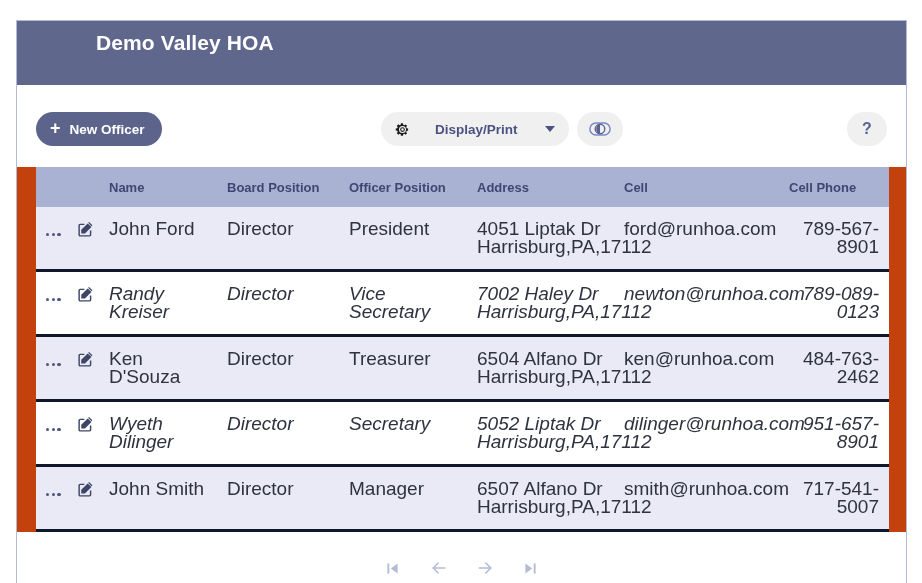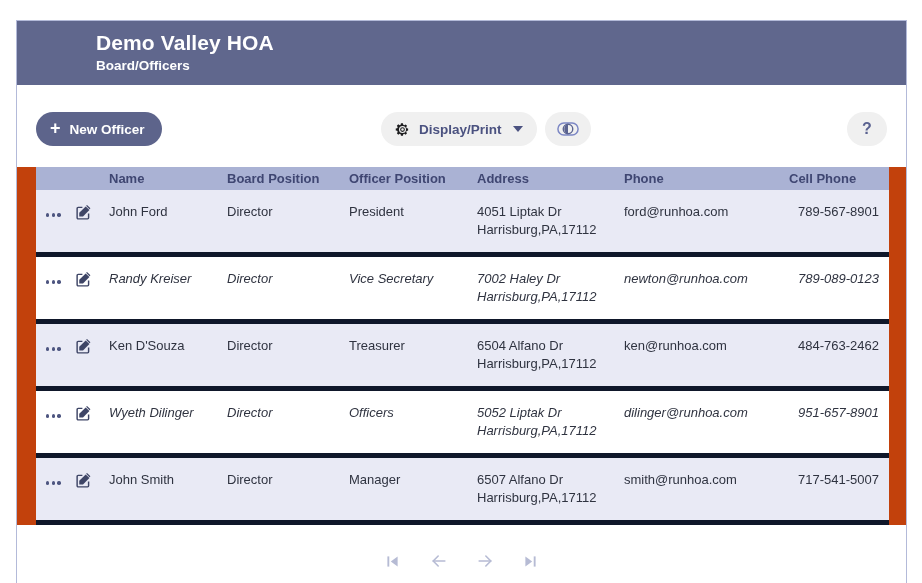--- a/index.html
+++ b/index.html
@@ -93,21 +93,21 @@
     padding: 0 14px;
     border: none;
     border-radius: 17px;
     background: #f0f0f0;
     color: #4b5280;
     font-family: "Liberation Sans", sans-serif;
     font-size: 13.5px;
     font-weight: bold;
     display: flex;
     align-items: center;
-    gap: 9px;
+    gap: 25px;
     cursor: pointer;
   }
   .gear-icon { width: 15px; height: 15px; display: block; }
   .caret-down {
     width: 0; height: 0;
     border-left: 5px solid transparent;
     border-right: 5px solid transparent;
     border-top: 6px solid #4b5280;
     margin-left: 2px;
   }
@@ -145,32 +145,32 @@
   table.grid {
     width: 100%;
     border-collapse: collapse;
     table-layout: fixed;
   }
   table.grid thead th {
     background: #aab2d4;
     color: #3f4672;
     font-size: 13px;
     font-weight: bold;
-    height: 23px;
+    height: 40px;
     padding: 0 10px;
     text-align: left;
     vertical-align: middle;
     white-space: nowrap;
   }
   table.grid tbody td {
-    font-size: 13px;
+    font-size: 19px;
     color: #2f3340;
     padding: 13px 10px;
     vertical-align: top;
-    border-bottom: 5px solid #0f172a;
+    border-bottom: 3px solid #0f172a;
     line-height: 18px;
   }
   tbody tr.odd td { background: #e9eaf5; }
   tbody tr.even td { background: #ffffff; font-style: italic; }
 
   .col-actions { width: 63px; }
   .col-name    { width: 118px; }
   .col-board   { width: 122px; }
   .col-officer { width: 128px; }
   .col-address { width: 147px; }
@@ -225,21 +225,20 @@
   .pager-btn svg { display: block; }
 </style>
 </head>
 <body>
 
 <div class="page">
   <div class="card">
 
     <div class="titlebar">
       <div class="app-title">Demo Valley HOA</div>
-      <div class="app-subtitle">Board/Officers</div>
     </div>
 
     <div class="toolbar">
 
       <button class="btn-new">
         <span class="plus-glyph">+</span>
         <span>New Officer</span>
       </button>
 
       <div class="center-group">
@@ -279,21 +278,21 @@
             <col class="col-email">
             <col class="col-phone">
         </colgroup>
         <thead>
           <tr>
             <th></th>
             <th>Name</th>
             <th>Board Position</th>
             <th>Officer Position</th>
             <th>Address</th>
-            <th class="ta-right">Phone</th>
+            <th class="ta-right">Cell</th>
             <th class="ta-right">Cell Phone</th>
           </tr>
         </thead>
         <tbody>
           <tr class="odd">
             <td class="cell-actions">
               <span class="dots-icon"><i></i><i></i><i></i></span>
               <span>
                 <svg class="edit-icon" viewBox="0 0 20 20" fill="none" stroke="#3e4566" stroke-width="1.7">
                   <path d="M16 11.3V16.3a1.2 1.2 0 0 1-1.2 1.2H3.7a1.2 1.2 0 0 1-1.2-1.2V5.2A1.2 1.2 0 0 1 3.7 4h5"></path>
@@ -360,21 +359,21 @@
               <span>
                 <svg class="edit-icon" viewBox="0 0 20 20" fill="none" stroke="#3e4566" stroke-width="1.7">
                   <path d="M16 11.3V16.3a1.2 1.2 0 0 1-1.2 1.2H3.7a1.2 1.2 0 0 1-1.2-1.2V5.2A1.2 1.2 0 0 1 3.7 4h5"></path>
                   <path d="M12.6 2.8 17 7.2 9.4 14.8H5v-4.4z" fill="#3e4566" stroke="none"></path>
                   <path d="M13.6 1.6 17.6 5.6" stroke-width="1.5"></path>
                 </svg>
               </span>
             </td>
             <td>Wyeth Dilinger</td>
             <td>Director</td>
-            <td>Officers</td>
+            <td>Secretary</td>
             <td>
               <span class="addr-line">5052 Liptak Dr</span>
               <span class="addr-line">Harrisburg,PA,17112</span>
             </td>
             <td>dilinger@runhoa.com</td>
             <td class="ta-right">951-657-8901</td>
           </tr>
           <tr class="odd">
             <td class="cell-actions">
               <span class="dots-icon"><i></i><i></i><i></i></span>

